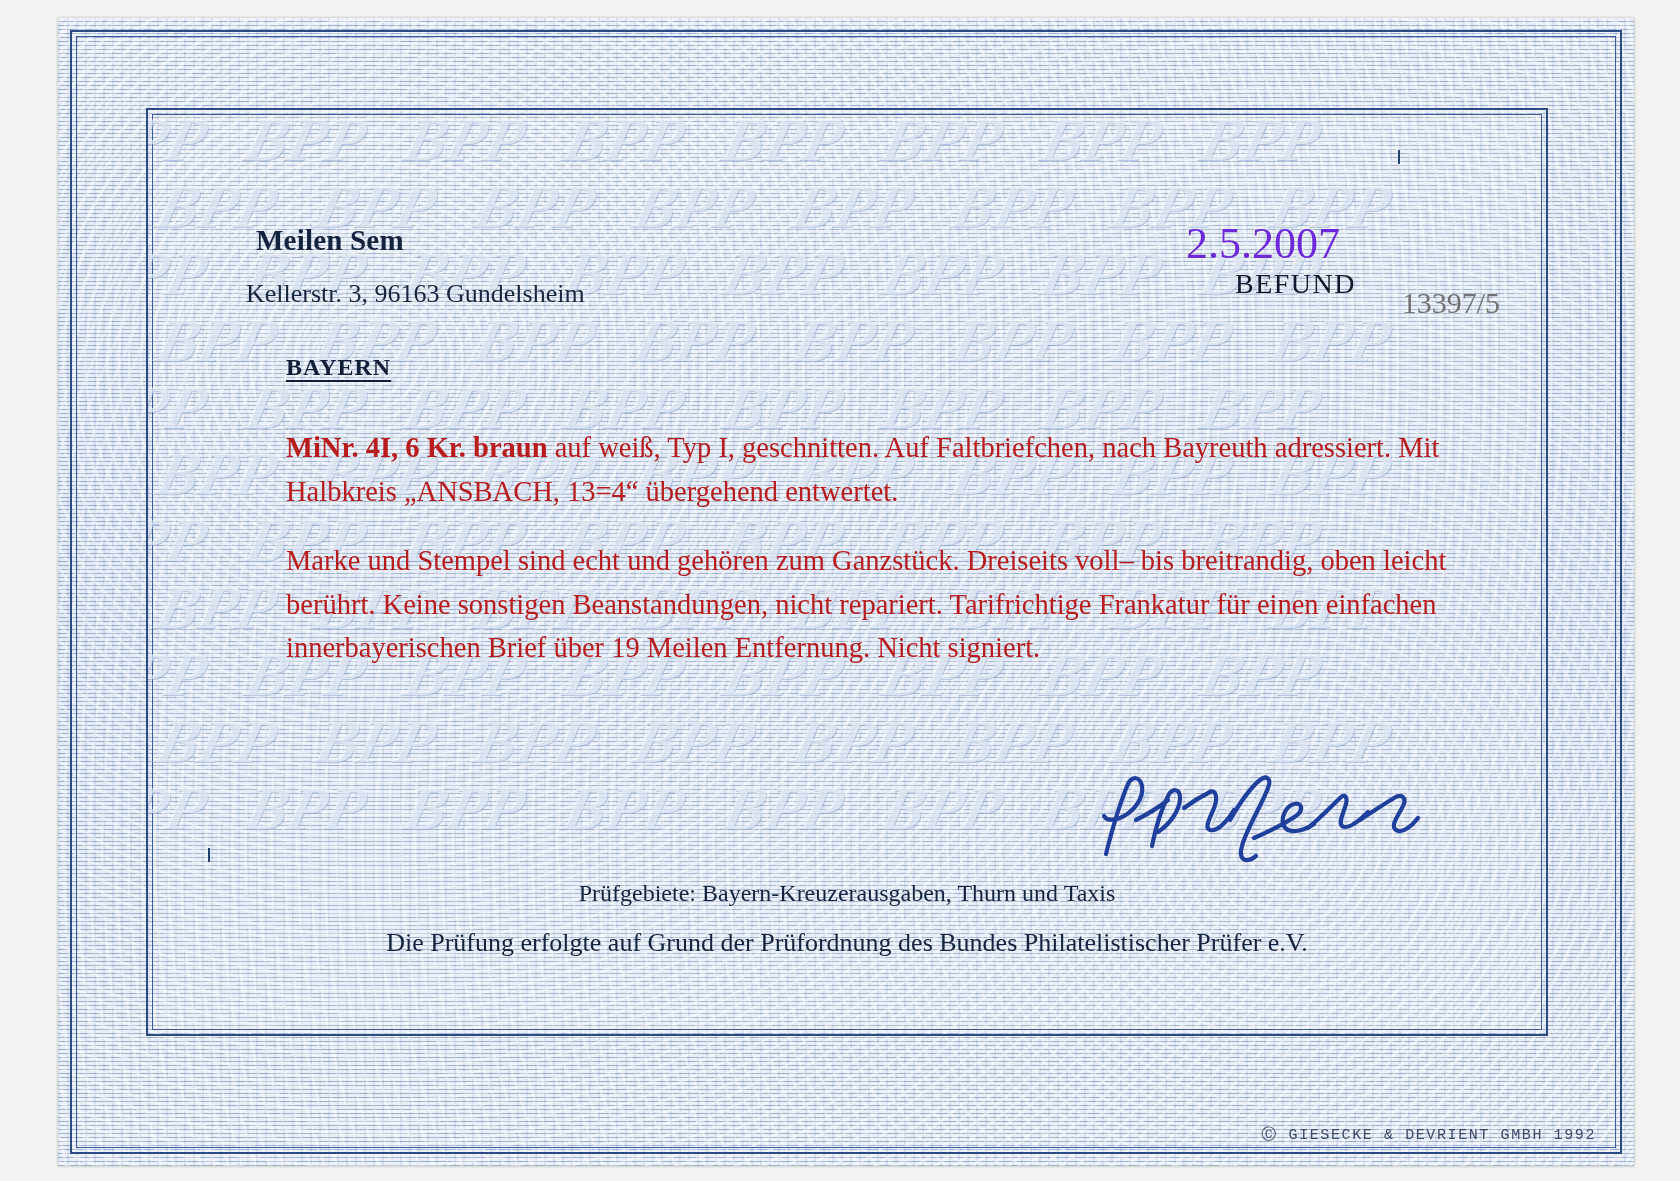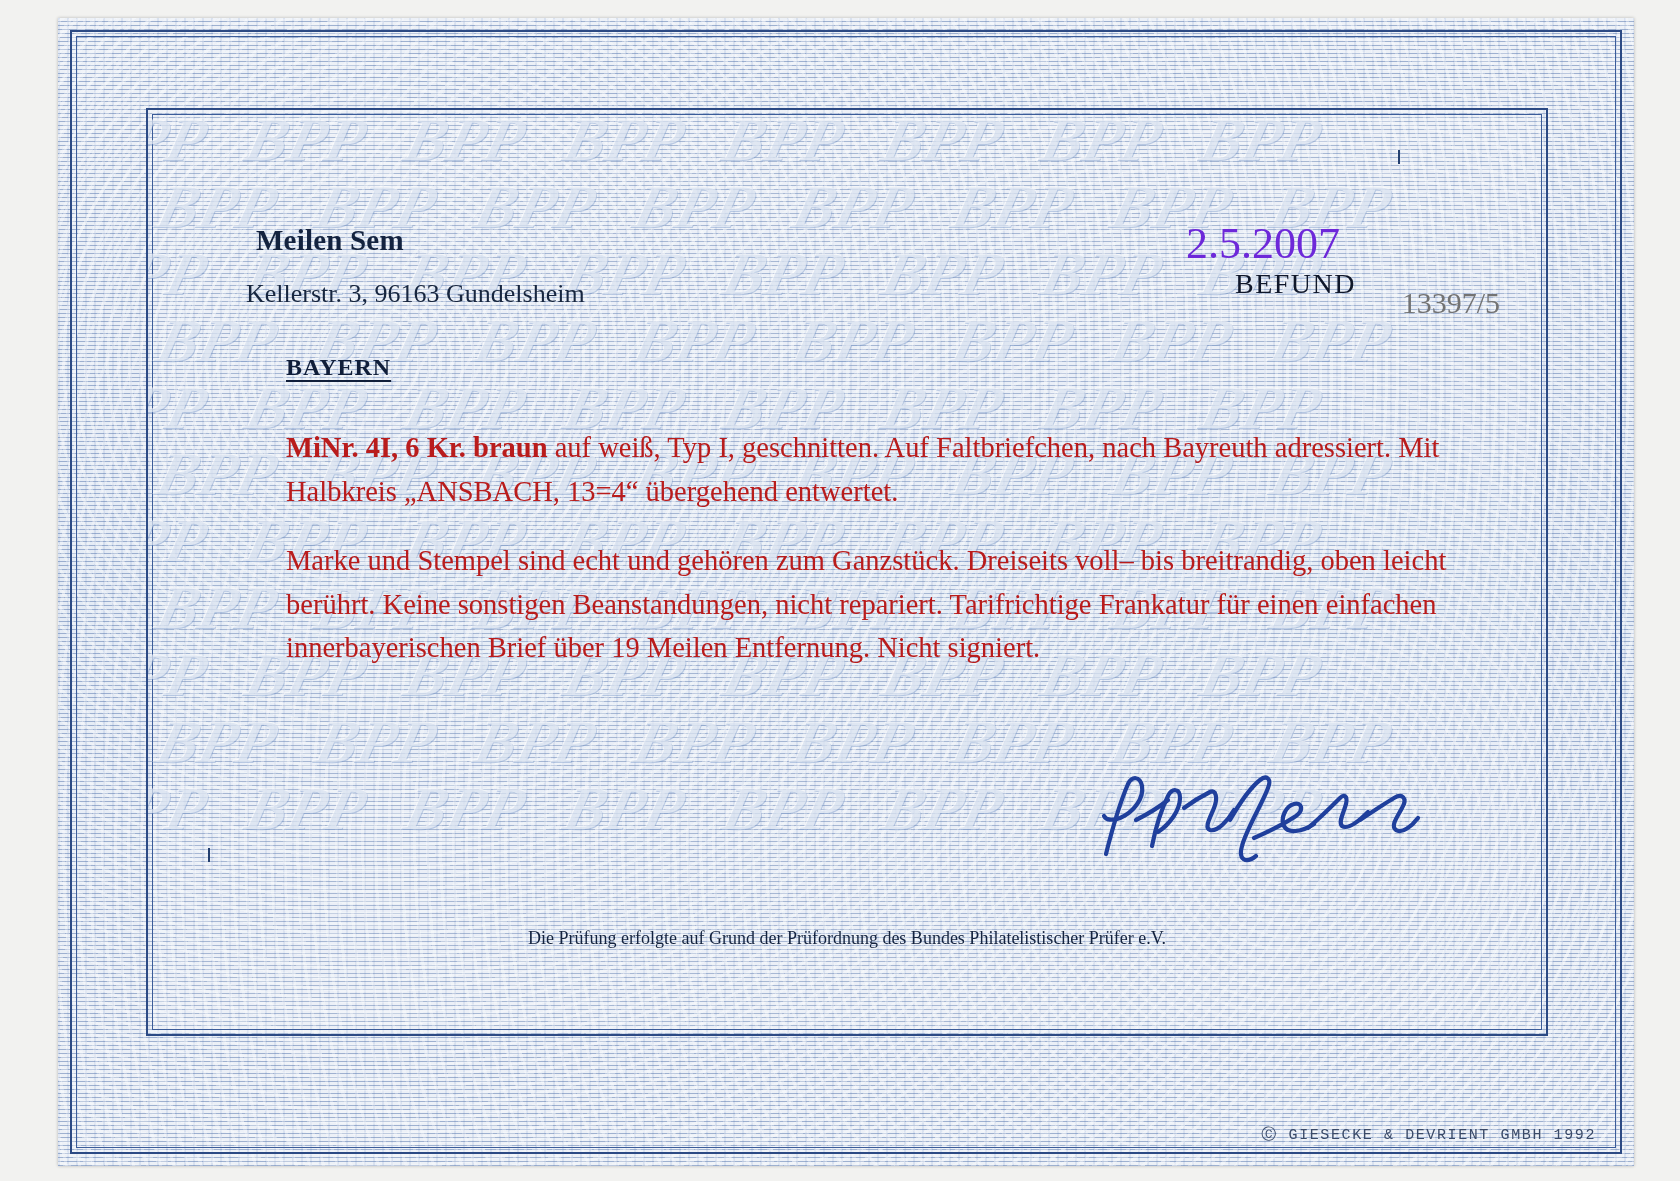--- a/index.html
+++ b/index.html
@@ -224,21 +224,21 @@
     text-align: center;
     font-size: 24px;
     color: #14233f;
   }
   #rules-line {
     position: absolute;
     left: -30px;
     right: -30px;
     top: 790px;
     text-align: center;
-    font-size: 18px;
+    font-size: 26px;
     color: #14233f;
   }
 
   
   #printer-credit {
     position: absolute;
     right: 38px;
     bottom: 22px;
     font-size: 15px;
     letter-spacing: 1.6px;
@@ -405,20 +405,21 @@
           <path d="M44,52 C56,46 66,40 76,32"></path>
           <path d="M60,78 C64,58 70,40 76,28 C80,20 88,20 88,30 C88,42 78,56 66,64"></path>
           <path d="M92,40 C100,34 110,28 118,24 C124,21 126,30 122,40 C118,50 112,60 118,62 C126,64 136,52 142,42"></path>
           <path d="M138,52 C146,38 158,20 168,12 C174,7 180,10 176,20 C170,36 154,62 150,78 C146,92 154,96 164,88"></path>
           <path d="M162,70 C176,64 192,56 204,48 C212,42 210,34 202,36 C194,38 188,50 192,58 C196,66 210,64 222,56"></path>
           <path d="M216,60 C228,50 240,38 248,30 C252,26 256,28 254,36 C252,44 246,54 250,58 C256,62 268,52 276,44"></path>
           <path d="M268,52 C280,44 292,36 302,30 C310,25 316,30 310,40 C306,48 298,58 304,62 C310,66 320,58 326,50"></path>
         </g>
       </svg>
 
+      <div id="scope-line">Prüfgebiete: Bayern-Kreuzerausgaben, Thurn und Taxis</div>
       <div id="rules-line">Die Prüfung erfolgte auf Grund der Prüfordnung des Bundes Philatelistischer Prüfer e.V.</div>
     </div>
 
     <div id="printer-credit">Ⓒ  GIESECKE &amp; DEVRIENT GMBH 1992</div>
 
     <div class="tick" style="left:1340px; top:132px;"></div>
     <div class="tick" style="left:150px; top:830px;"></div>
   </div>
 
 </div>

